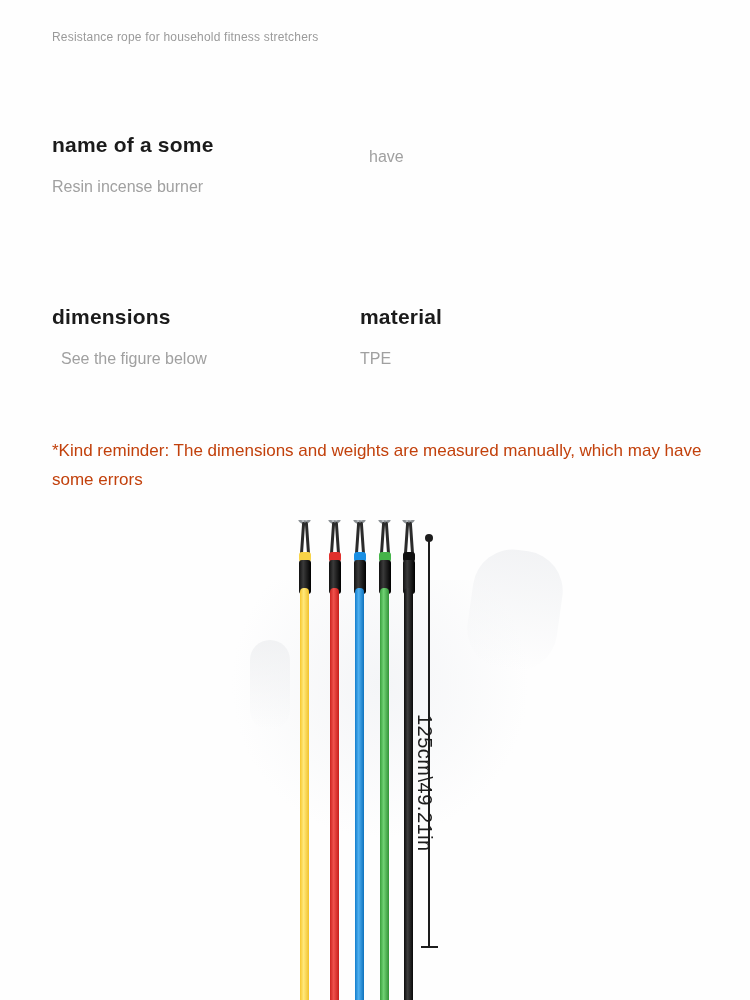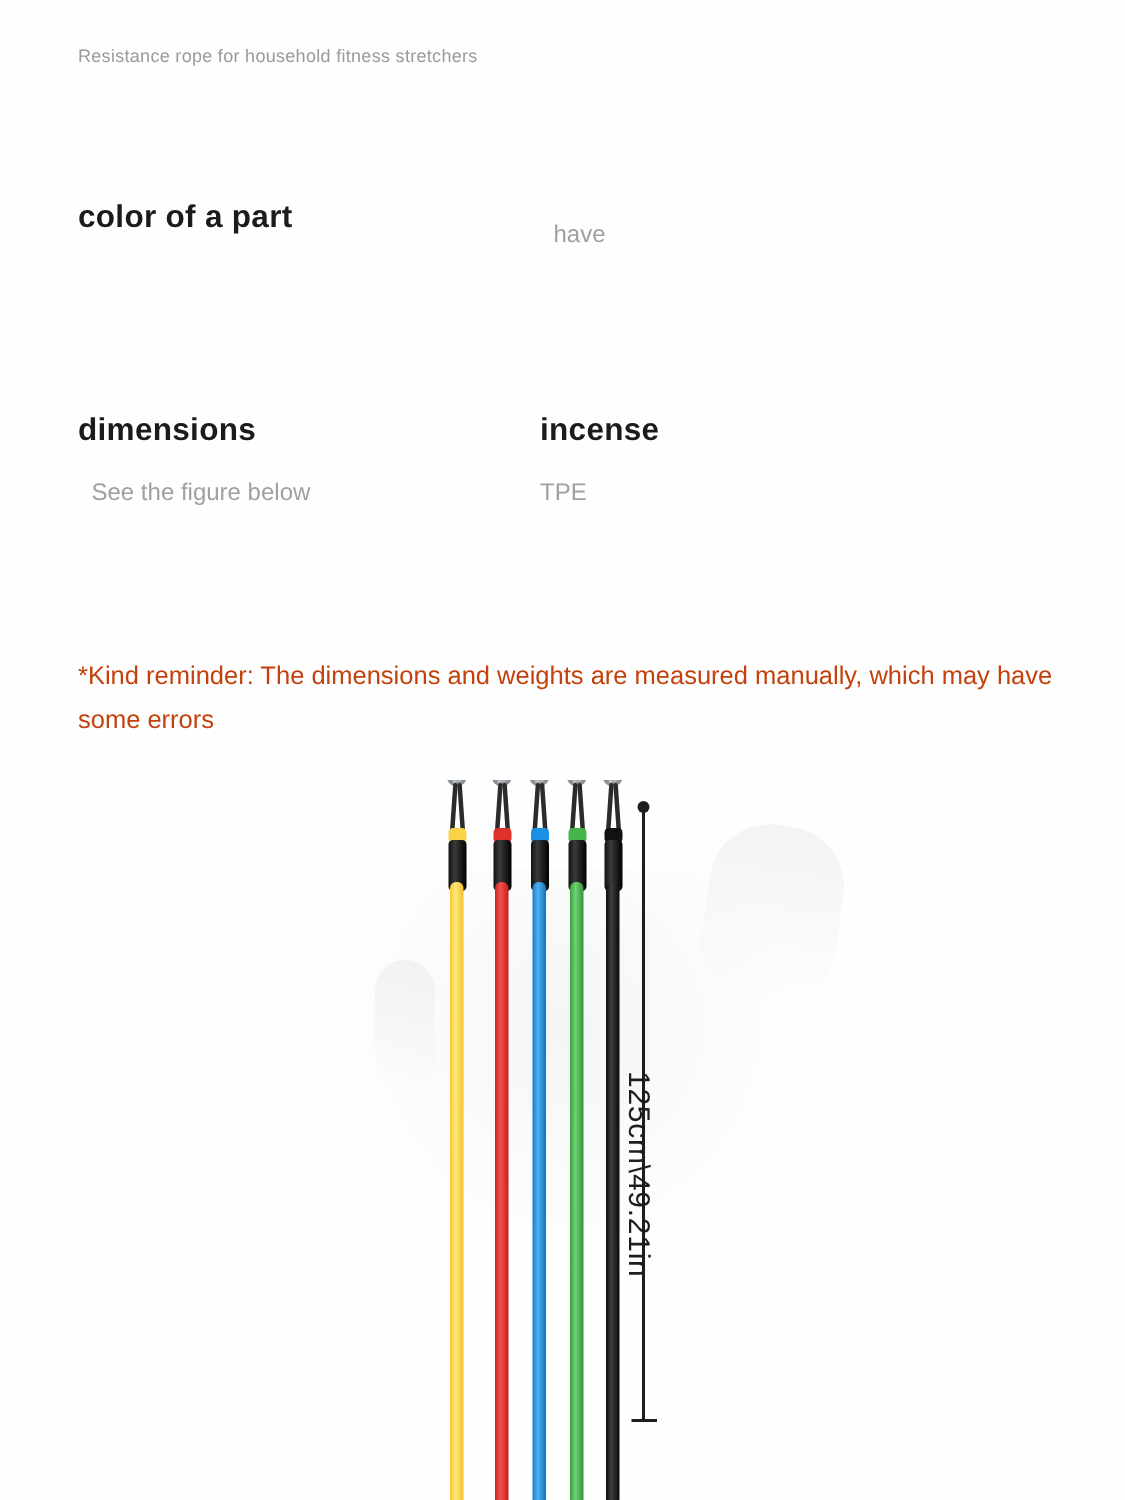--- a/index.html
+++ b/index.html
@@ -242,36 +242,37 @@
 </head>
 <body>
 
 <div class="page">
 
   <div class="headline">Resistance rope for household fitness stretchers</div>
 
   <div class="spec-grid">
     <div class="spec-row">
       <div class="spec-cell">
-        <div class="spec-label">color of a part</div>
+        <div class="spec-label">name of a some</div>
+        <div class="spec-value">Resin incense burner</div>
       </div>
       <div class="spec-cell">
         <div class="spec-value indent">have</div>
       </div>
     </div>
 
     <div class="row-gap"></div>
 
     <div class="spec-row">
       <div class="spec-cell">
         <div class="spec-label">dimensions</div>
         <div class="spec-value indent">See the figure below</div>
       </div>
       <div class="spec-cell">
-        <div class="spec-label">incense</div>
+        <div class="spec-label">material</div>
         <div class="spec-value">TPE</div>
       </div>
     </div>
   </div>
 
   <div class="reminder">*Kind reminder: The dimensions and weights are measured manually, which may have some errors</div>
 
   <div class="product-area">
     <div class="bg-soft"></div>
     <div class="bg-soft2"></div>

